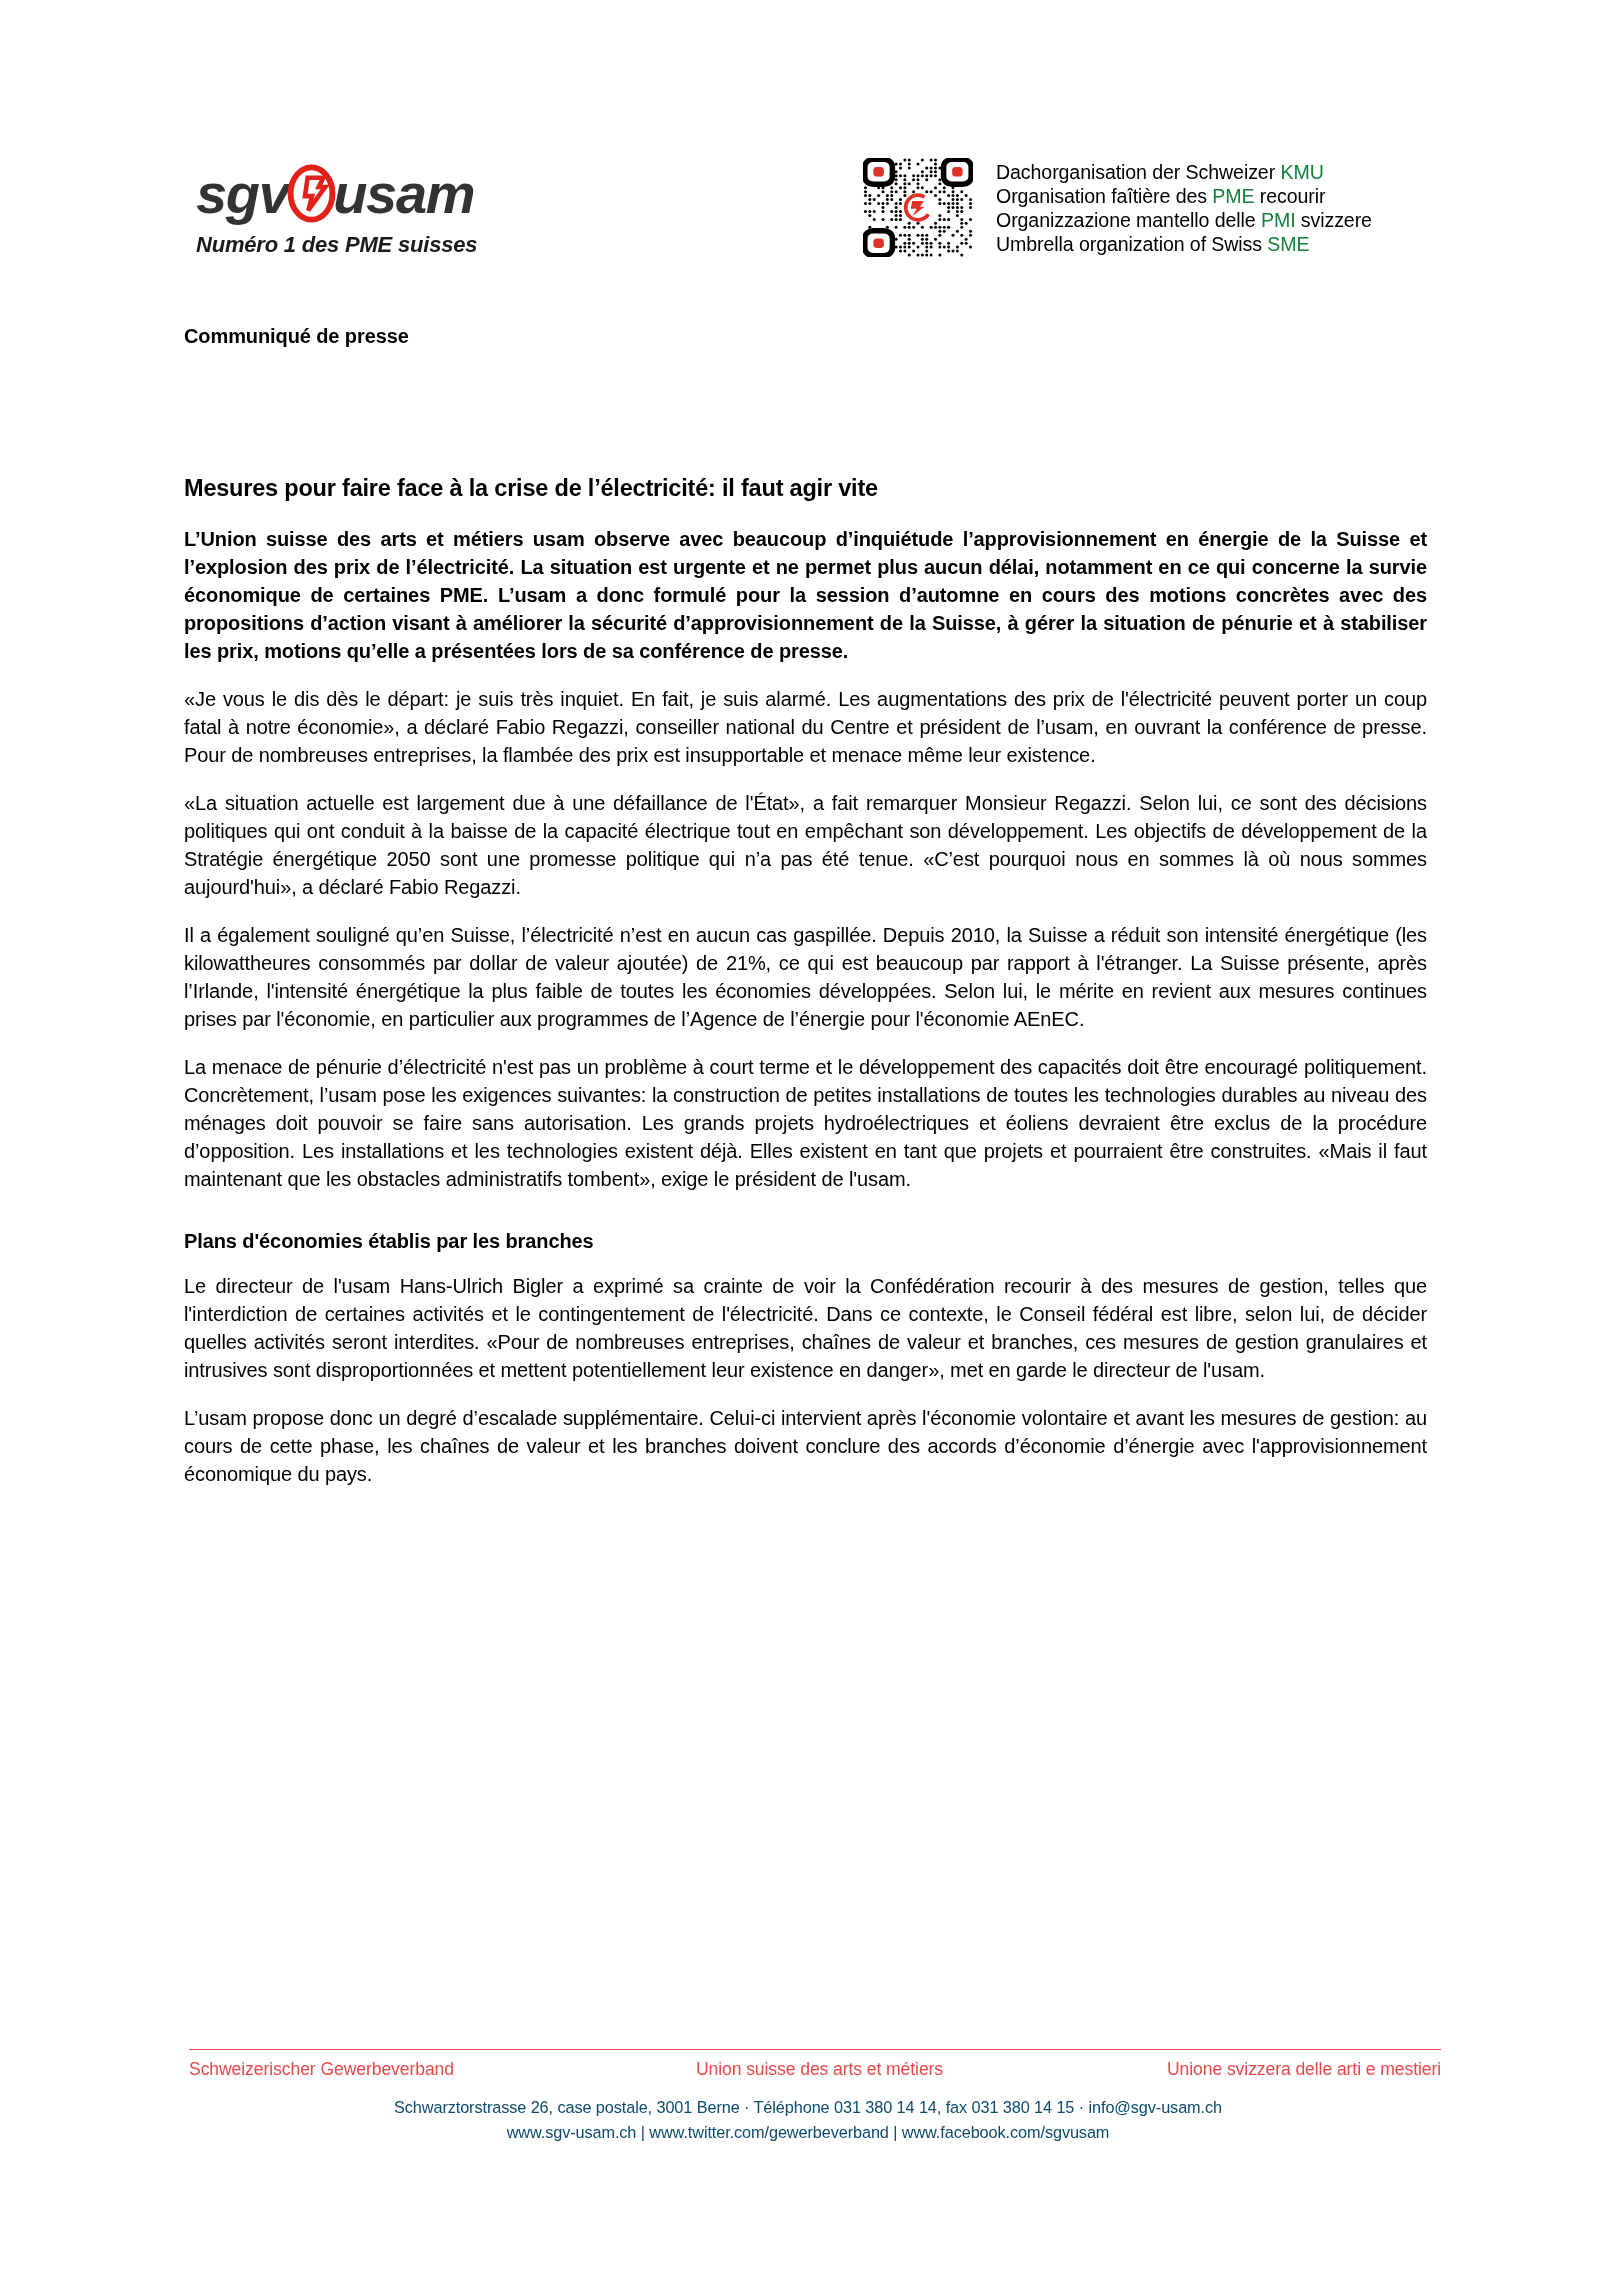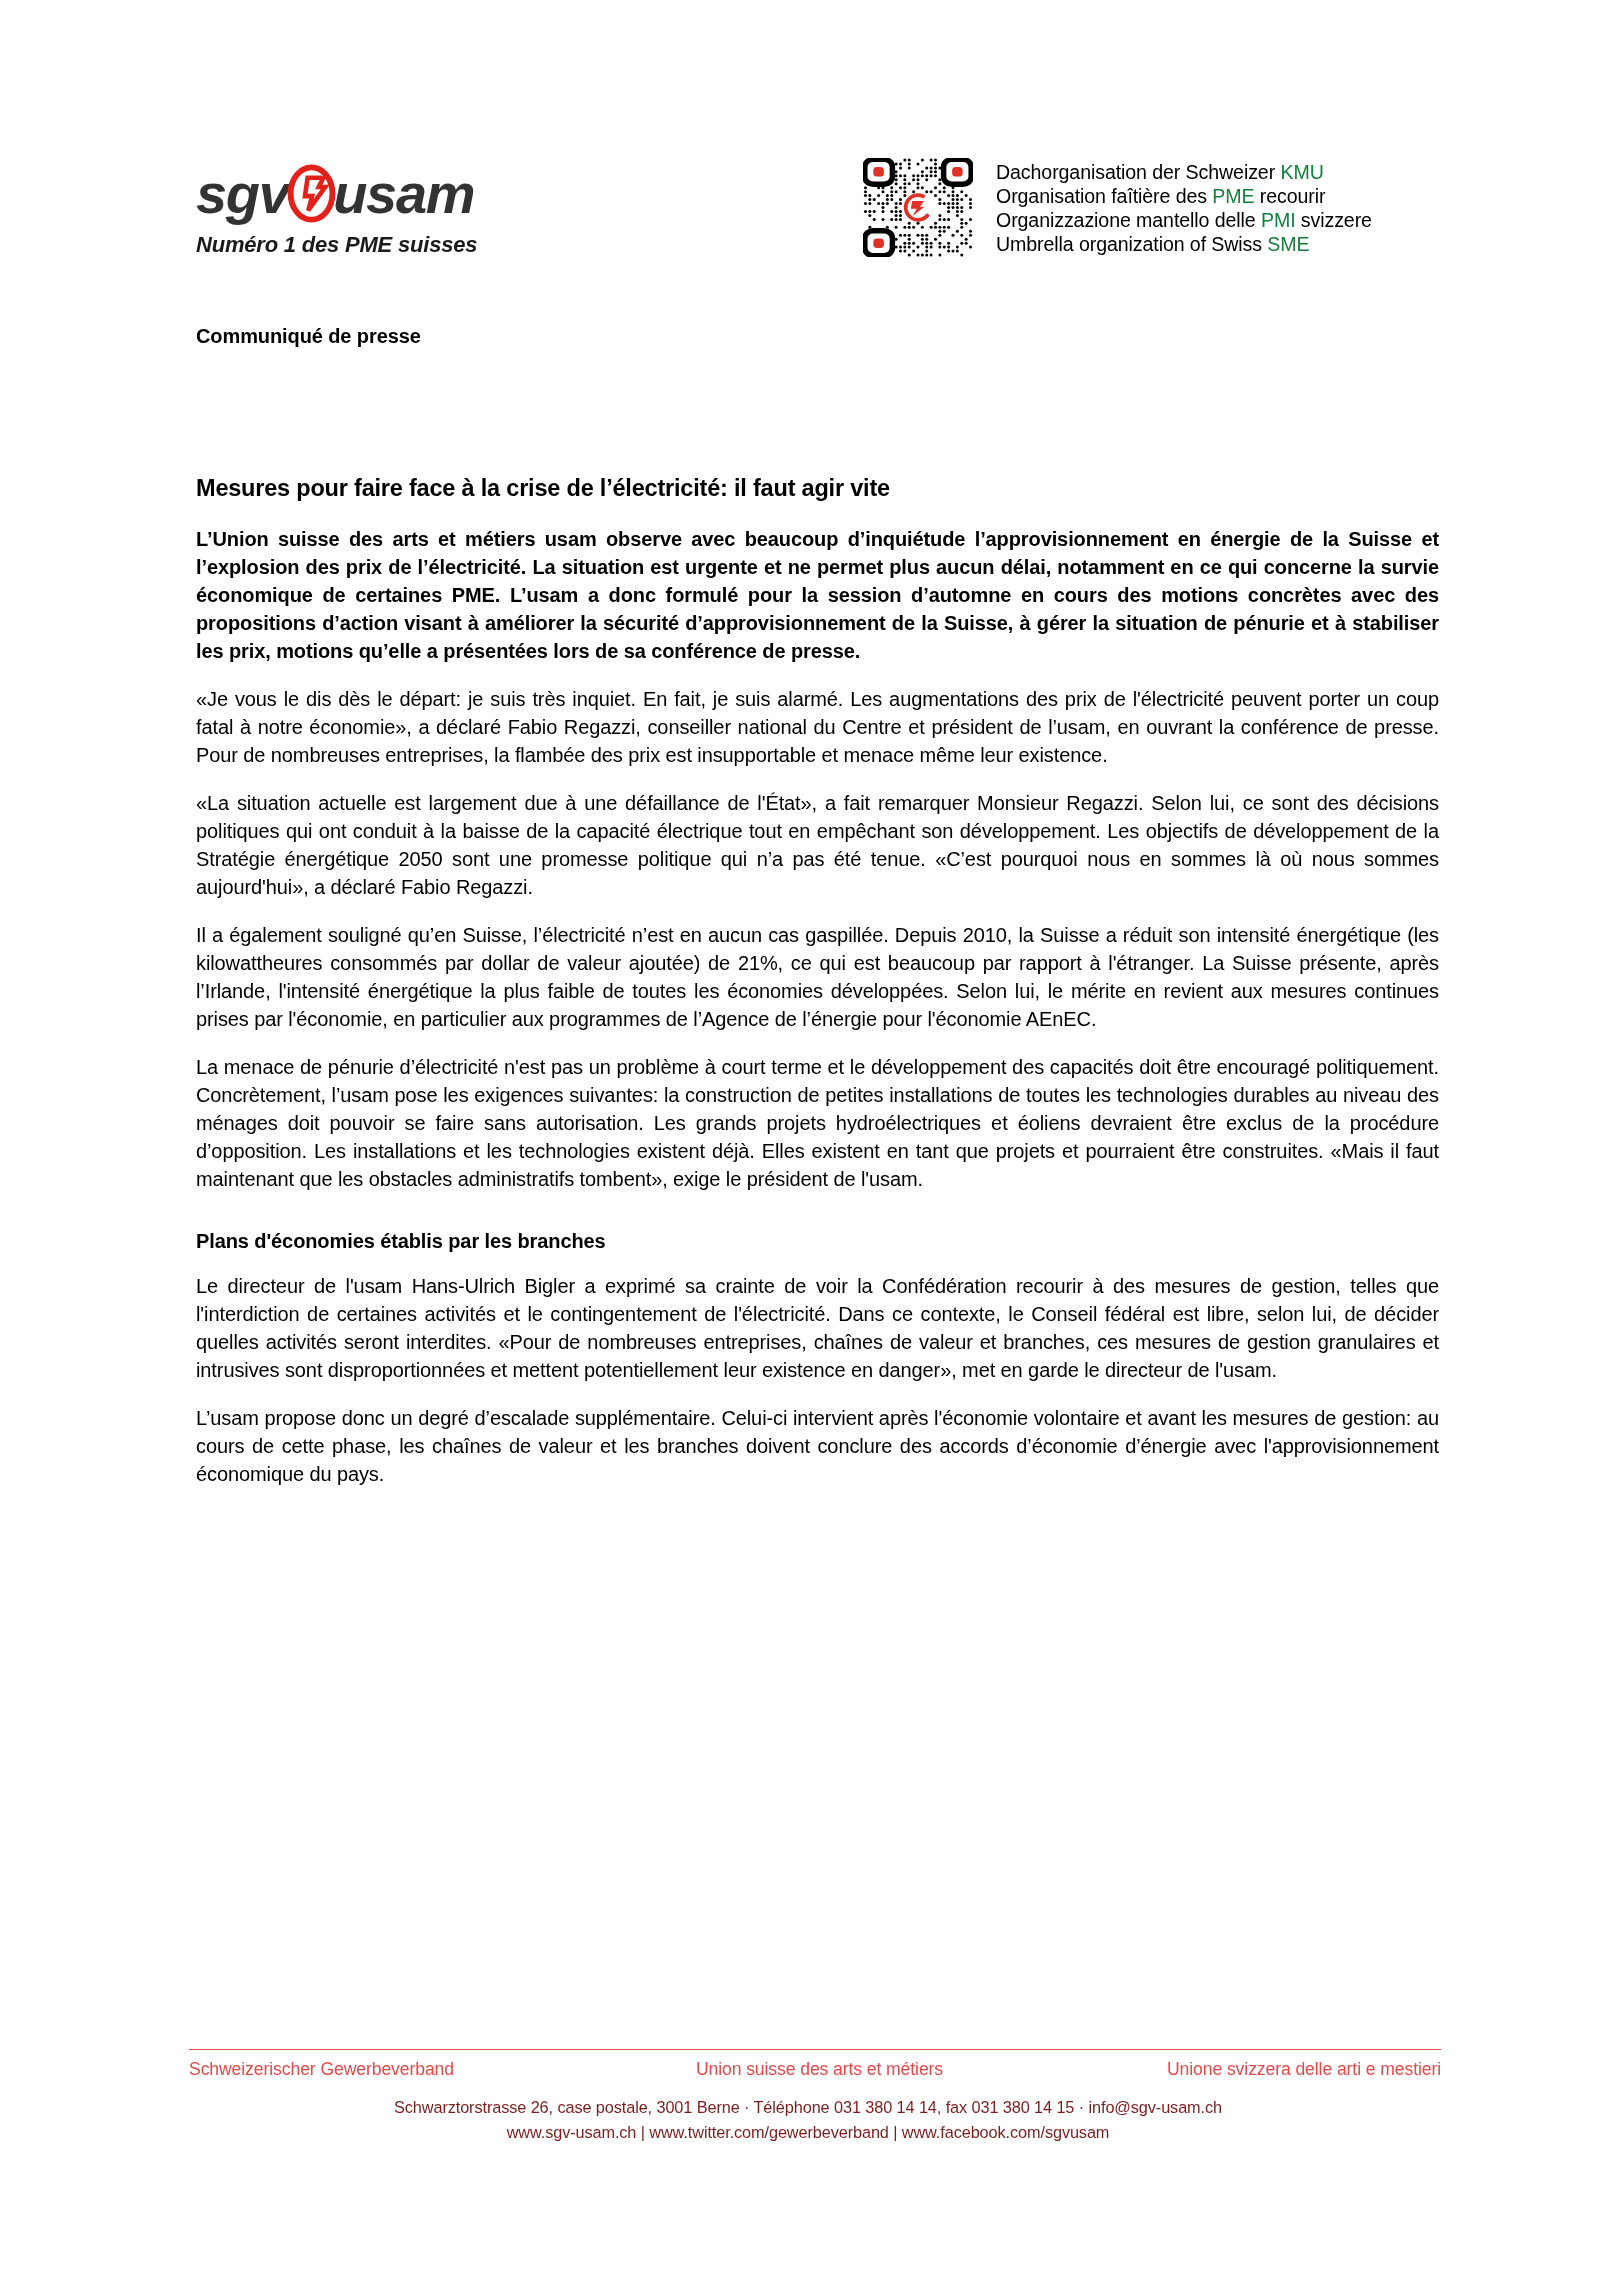--- a/index.html
+++ b/index.html
@@ -92,21 +92,21 @@
     line-height: 24px;
     color: #000000;
     white-space: nowrap;
     letter-spacing: -0.1px;
   }
   .lang-line .acc { color: #15803d; }
 
   
   .doc {
     position: absolute;
-    left: 196px;
+    left: 184px;
     top: 323px;
     width: 1243px;
   }
 
   .meta-title {
     font-size: 20px;
     line-height: 27px;
     font-weight: bold;
     letter-spacing: -0.1px;
   }
@@ -178,21 +178,21 @@
   }
   .footer-langs span:nth-child(2) { margin-left: 18px; }
   .footer-contact {
     position: absolute;
     left: 0;
     top: 46px;
     width: 1616px;
     text-align: center;
     font-size: 16.3px;
     line-height: 25px;
-    color: #7f1d1d;
+    color: #0c4a6e;
     letter-spacing: -0.1px;
   }
 </style>
 </head>
 <body>
 
 <div class="page">
 
   <div class="masthead">
 

